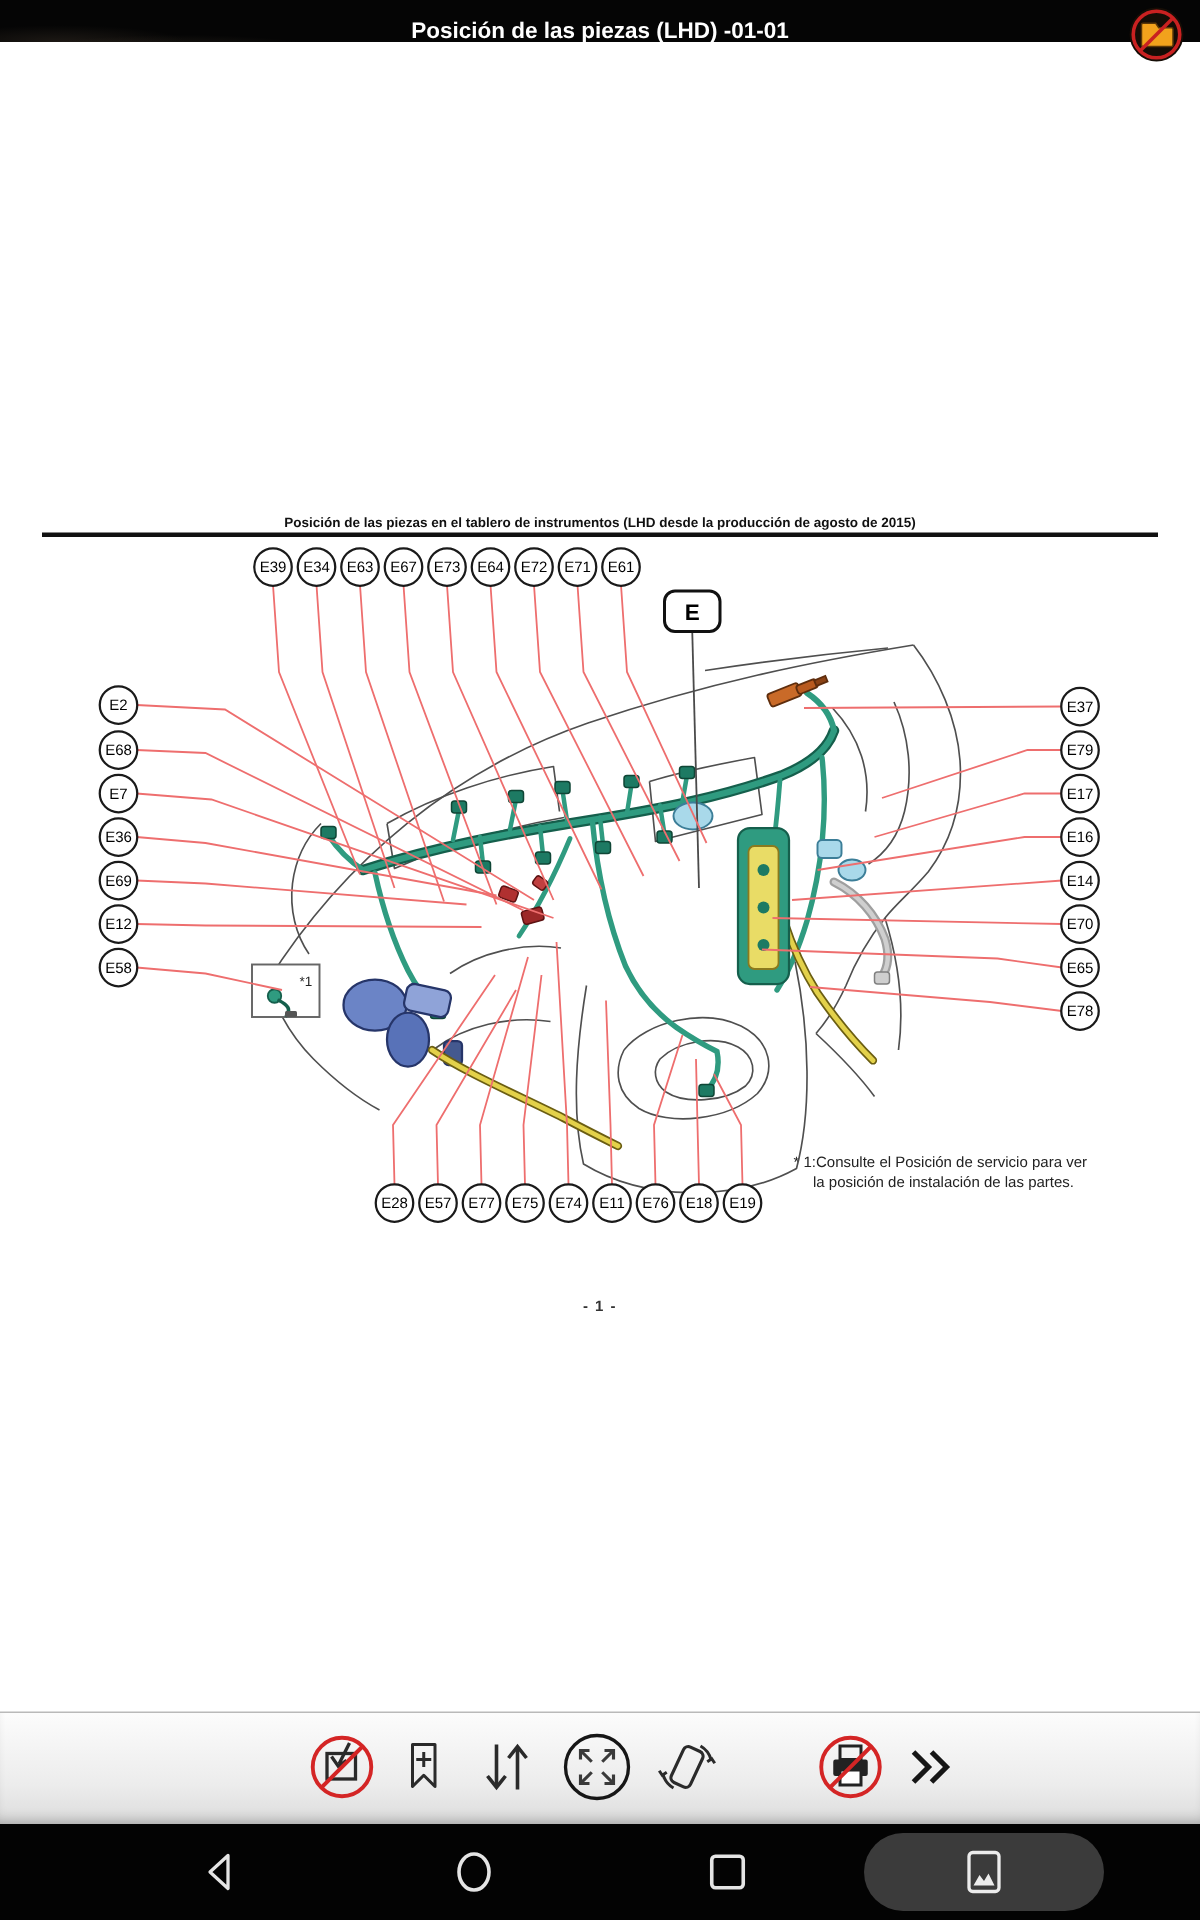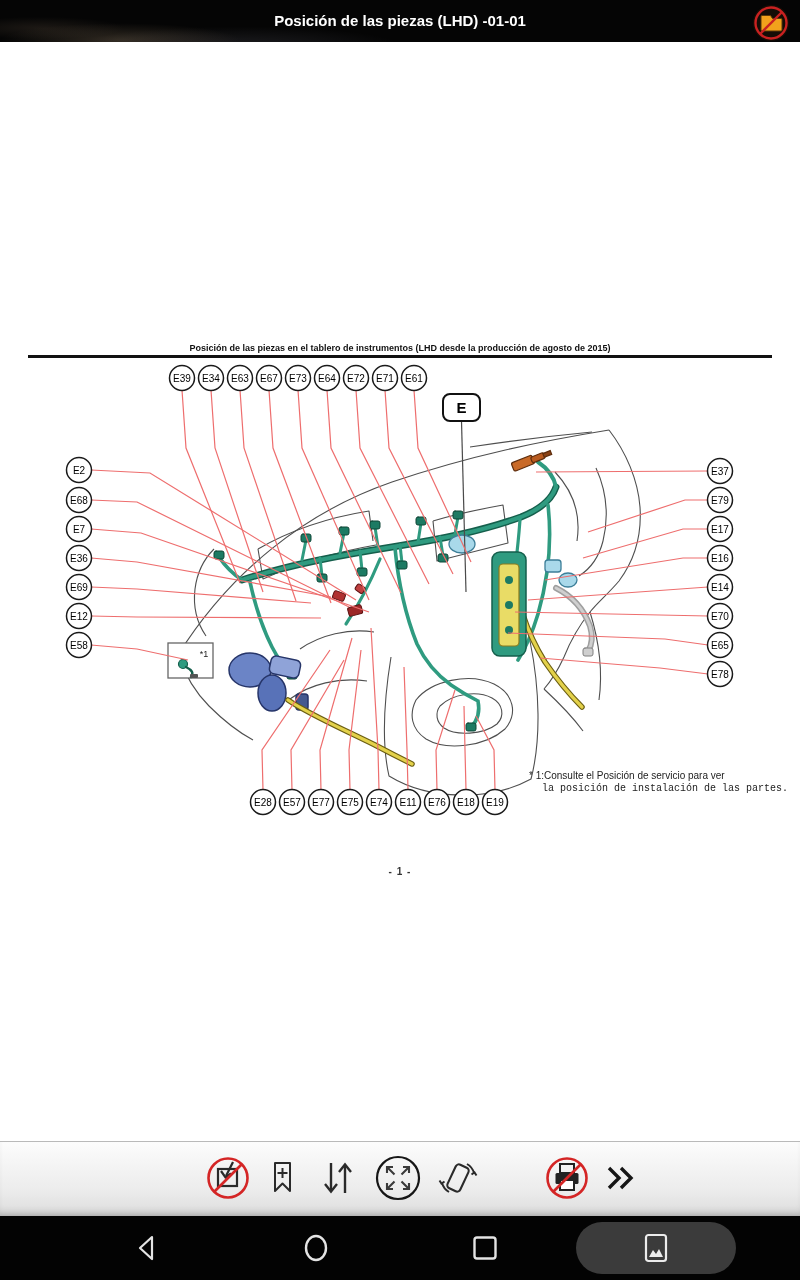--- a/index.html
+++ b/index.html
@@ -1,37 +1,37 @@
 <!DOCTYPE html>
 <html><head>
 <meta charset="utf-8">
 <style>
   *{margin:0;padding:0;box-sizing:border-box;border:none;background:none;}
   html,body{width:800px;height:1280px;}
   body{font-family:"Liberation Sans",sans-serif;background:#000;}
   .screen{position:relative;width:800px;height:1280px;overflow:hidden;background:#fff;}
 
   
-  .appbar{position:absolute;top:0;left:0;width:100%;height:42px;background:#050505;z-index:20;}
+  .appbar{position:absolute;top:0;left:0;width:100%;height:28px;background:#050505;z-index:20;}
   .appbar-art{position:absolute;left:0;top:0;width:430px;height:100%;
     background:
       radial-gradient(ellipse 170px 24px at 120px 40px, rgba(150,128,100,0.30), rgba(0,0,0,0) 70%),
       radial-gradient(ellipse 230px 28px at 240px 46px, rgba(110,110,125,0.22), rgba(0,0,0,0) 70%),
       radial-gradient(ellipse 120px 16px at 40px 28px, rgba(90,75,60,0.28), rgba(0,0,0,0) 70%);}
   .appbar-title{position:absolute;left:0;right:0;top:0;height:42px;line-height:42px;text-align:center;
     color:#fff;font-size:15px;font-weight:bold;}
   .appbar-action{position:absolute;right:9px;top:3px;width:40px;height:40px;padding:0;cursor:pointer;}
 
   
   .page{position:absolute;top:42px;left:0;width:100%;height:1099px;background:#fff;z-index:1;}
   .doc-heading{position:absolute;top:301px;left:0;width:100%;text-align:center;
     font-size:9px;font-weight:bold;color:#111;}
   .doc-rule{position:absolute;top:313px;left:28px;right:28px;height:2.6px;background:#111;}
   .doc-note{position:absolute;top:727px;left:529px;font-size:10px;color:#222;line-height:13px;}
-  .doc-note .note2{padding-left:13px;font-family:Liberation Mono, monospace;}
+  .doc-note .note2{padding-left:13px;}
   .page-number{position:absolute;top:824px;left:0;width:100%;text-align:center;
     font-size:10px;font-weight:bold;color:#333;letter-spacing:1px;}
 
   
   #diagram{position:absolute;top:0;left:0;width:800px;height:1280px;z-index:5;pointer-events:none;}
   .leader{fill:none;stroke:#ee6e6e;stroke-width:1.2px;}
   .label-circle{fill:#fff;stroke:#1a1a1a;stroke-width:1.5px;}
   .label-text{font-family:"Liberation Sans",sans-serif;font-size:10px;fill:#000;text-anchor:middle;}
   .sec-text{font-family:"Liberation Sans",sans-serif;font-size:15px;font-weight:bold;fill:#000;text-anchor:middle;}
   .fn-text{font-family:"Liberation Sans",sans-serif;font-size:9px;fill:#222;text-anchor:middle;}

